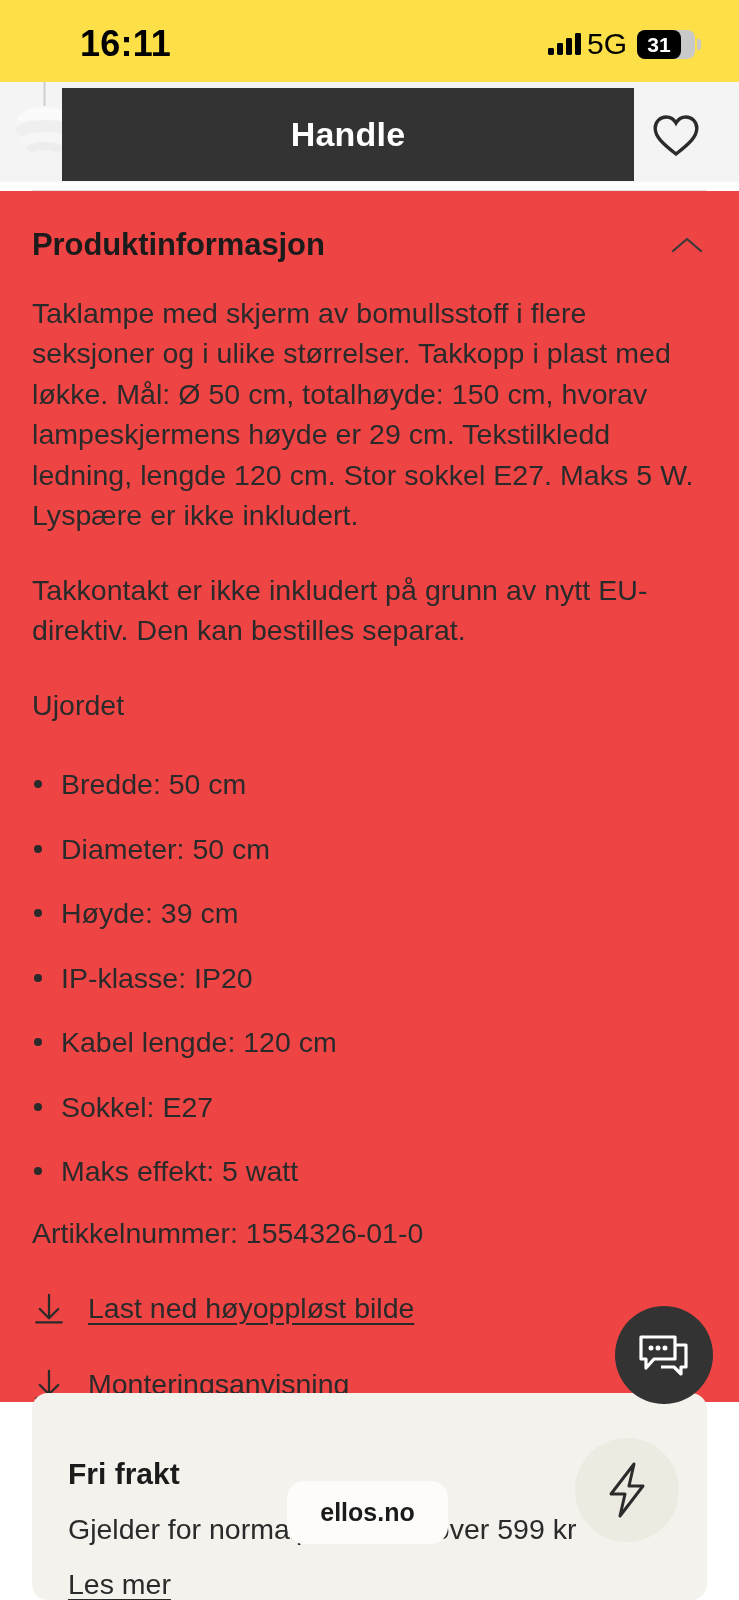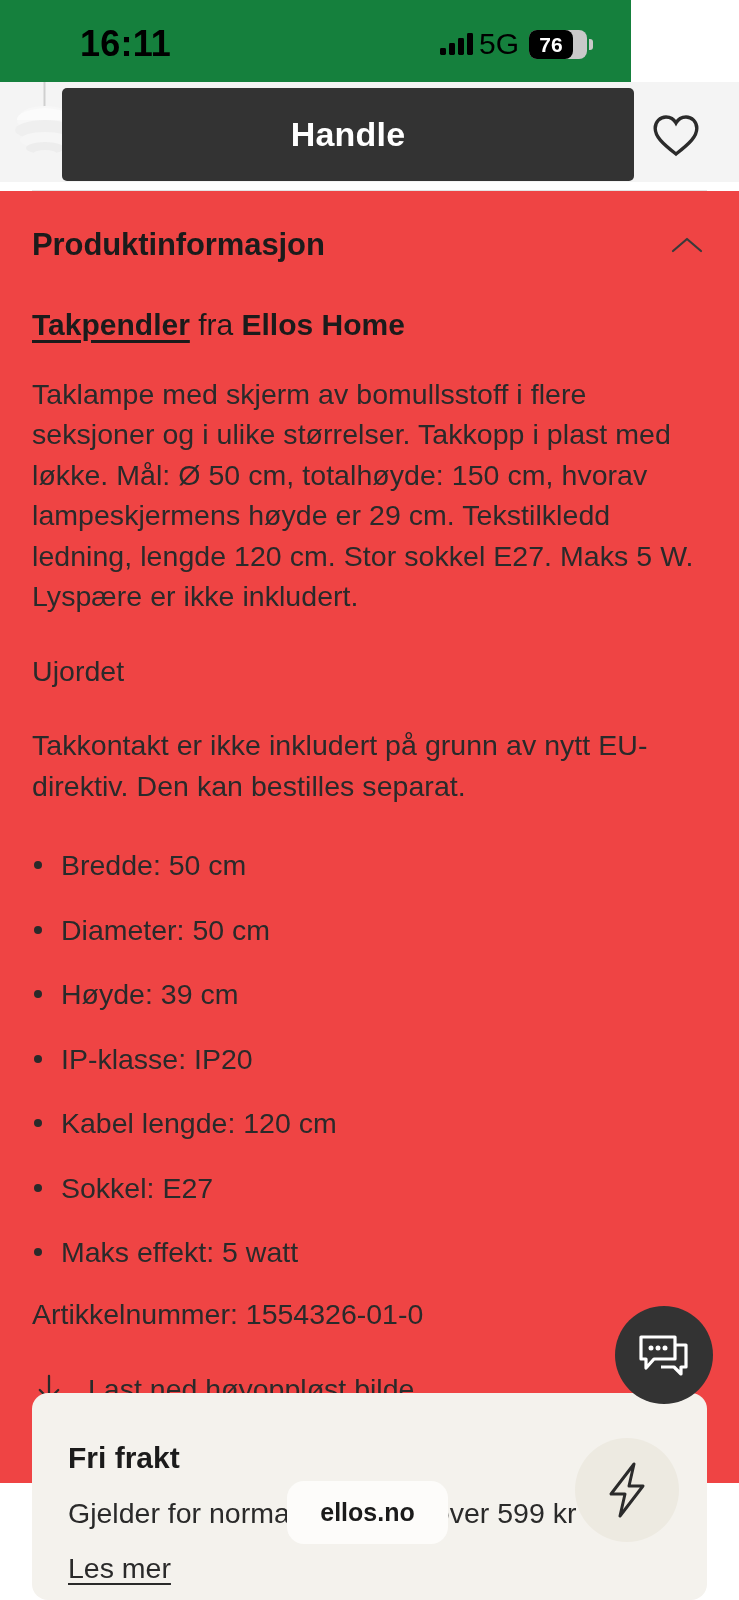--- a/index.html
+++ b/index.html
@@ -14,23 +14,23 @@
     font-family: "Liberation Sans", sans-serif;
     background: #ffffff;
     color: #1f1f1f;
     position: relative;
   }
 
   
   .status-bar {
     position: absolute;
     top: 0; left: 0;
-    width: 631px;
+    width: 739px;
     height: 82px;
-    background: #15803d;
+    background: #fde047;
     z-index: 60;
     display: flex;
     align-items: center;
     justify-content: space-between;
     padding: 0 44px 0 0;
   }
   .status-time {
     font-size: 36px;
     font-weight: 600;
     letter-spacing: 0.2px;
@@ -131,21 +131,21 @@
     display: flex;
     align-items: center;
   }
   .buy-button {
     position: absolute;
     left: 62px;
     top: 6px;
     width: 572px;
     height: 93px;
     background: #333333;
-    border-radius: 5px;
+    border-radius: 0;
     border: none;
     color: #ffffff;
     font-family: "Liberation Sans", sans-serif;
     font-size: 34px;
     font-weight: 700;
     letter-spacing: 0.2px;
     display: flex;
     align-items: center;
     justify-content: center;
     cursor: pointer;
@@ -273,21 +273,21 @@
   
   .promo-card {
     position: absolute;
     top: 1393px;
     left: 32px;
     width: 675px;
     height: 207px;
     background: #f4f2ed;
     border-radius: 16px;
     z-index: 12;
-    padding: 48px 36px 0 36px;
+    padding: 64px 36px 0 36px;
     overflow: hidden;
   }
   .promo-title {
     font-size: 30px;
     font-weight: 700;
     color: #1b1b1b;
   }
   .promo-sub {
     margin-top: 22px;
     font-size: 28.5px;
@@ -367,21 +367,21 @@
   <div class="status-right">
     <div class="signal-bars">
       <i></i>
         <i></i>
         <i></i>
         <i></i>
     </div>
     <div class="net-label">5G</div>
     <div class="battery">
       <div class="battery-fill"></div>
-      <div class="battery-pct">76</div>
+      <div class="battery-pct">31</div>
       <div class="battery-cap"></div>
     </div>
   </div>
 </div>
 
 <div class="action-bar">
   <button class="buy-button">Handle</button>
   <button class="fav-button">
     <svg width="48" height="44" viewBox="0 0 24 22">
       <path d="M12 20.5 C5 15 1.6 11.7 1.6 7.6 C1.6 4.3 4.1 2 7 2 C9 2 11 3.2 12 5 C13 3.2 15 2 17 2 C19.9 2 22.4 4.3 22.4 7.6 C22.4 11.7 19 15 12 20.5 Z" fill="none" stroke="#2b2b2b" stroke-width="1.7"></path>
@@ -392,29 +392,26 @@
 
 <div class="content">
 
   <div class="section-head">
     <div class="section-title">Produktinformasjon</div>
     <svg class="chevron-up" viewBox="0 0 40 26">
       <path d="M6 19 L20 7 L34 19" fill="none" stroke="#3a3a3a" stroke-width="2.2" stroke-linecap="round" stroke-linejoin="round"></path>
     </svg>
   </div>
 
-  <div class="product-line">
-    <span class="prodtype">Takpendler</span><span class="fra"> fra </span><span class="brandname">Ellos Home</span>
-  </div>
 
   <p class="para">Taklampe med skjerm av bomullsstoff i flere seksjoner og i ulike størrelser. Takkopp i plast med løkke. Mål: Ø 50 cm, totalhøyde: 150 cm, hvorav lampeskjermens høyde er 29 cm. Tekstilkledd ledning, lengde 120 cm. Stor sokkel E27. Maks 5 W. Lyspære er ikke inkludert.</p>
 
+  <p class="para tight">Takkontakt er ikke inkludert på grunn av nytt EU-direktiv. Den kan bestilles separat.</p>
+
   <p class="para tight">Ujordet</p>
-
-  <p class="para tight">Takkontakt er ikke inkludert på grunn av nytt EU-direktiv. Den kan bestilles separat.</p>
 
   <ul class="specs">
     <li>Bredde: 50 cm</li>
     <li>Diameter: 50 cm</li>
     <li>Høyde: 39 cm</li>
     <li>IP-klasse: IP20</li>
     <li>Kabel lengde: 120 cm</li>
     <li>Sokkel: E27</li>
     <li>Maks effekt: 5 watt</li>
   </ul>

